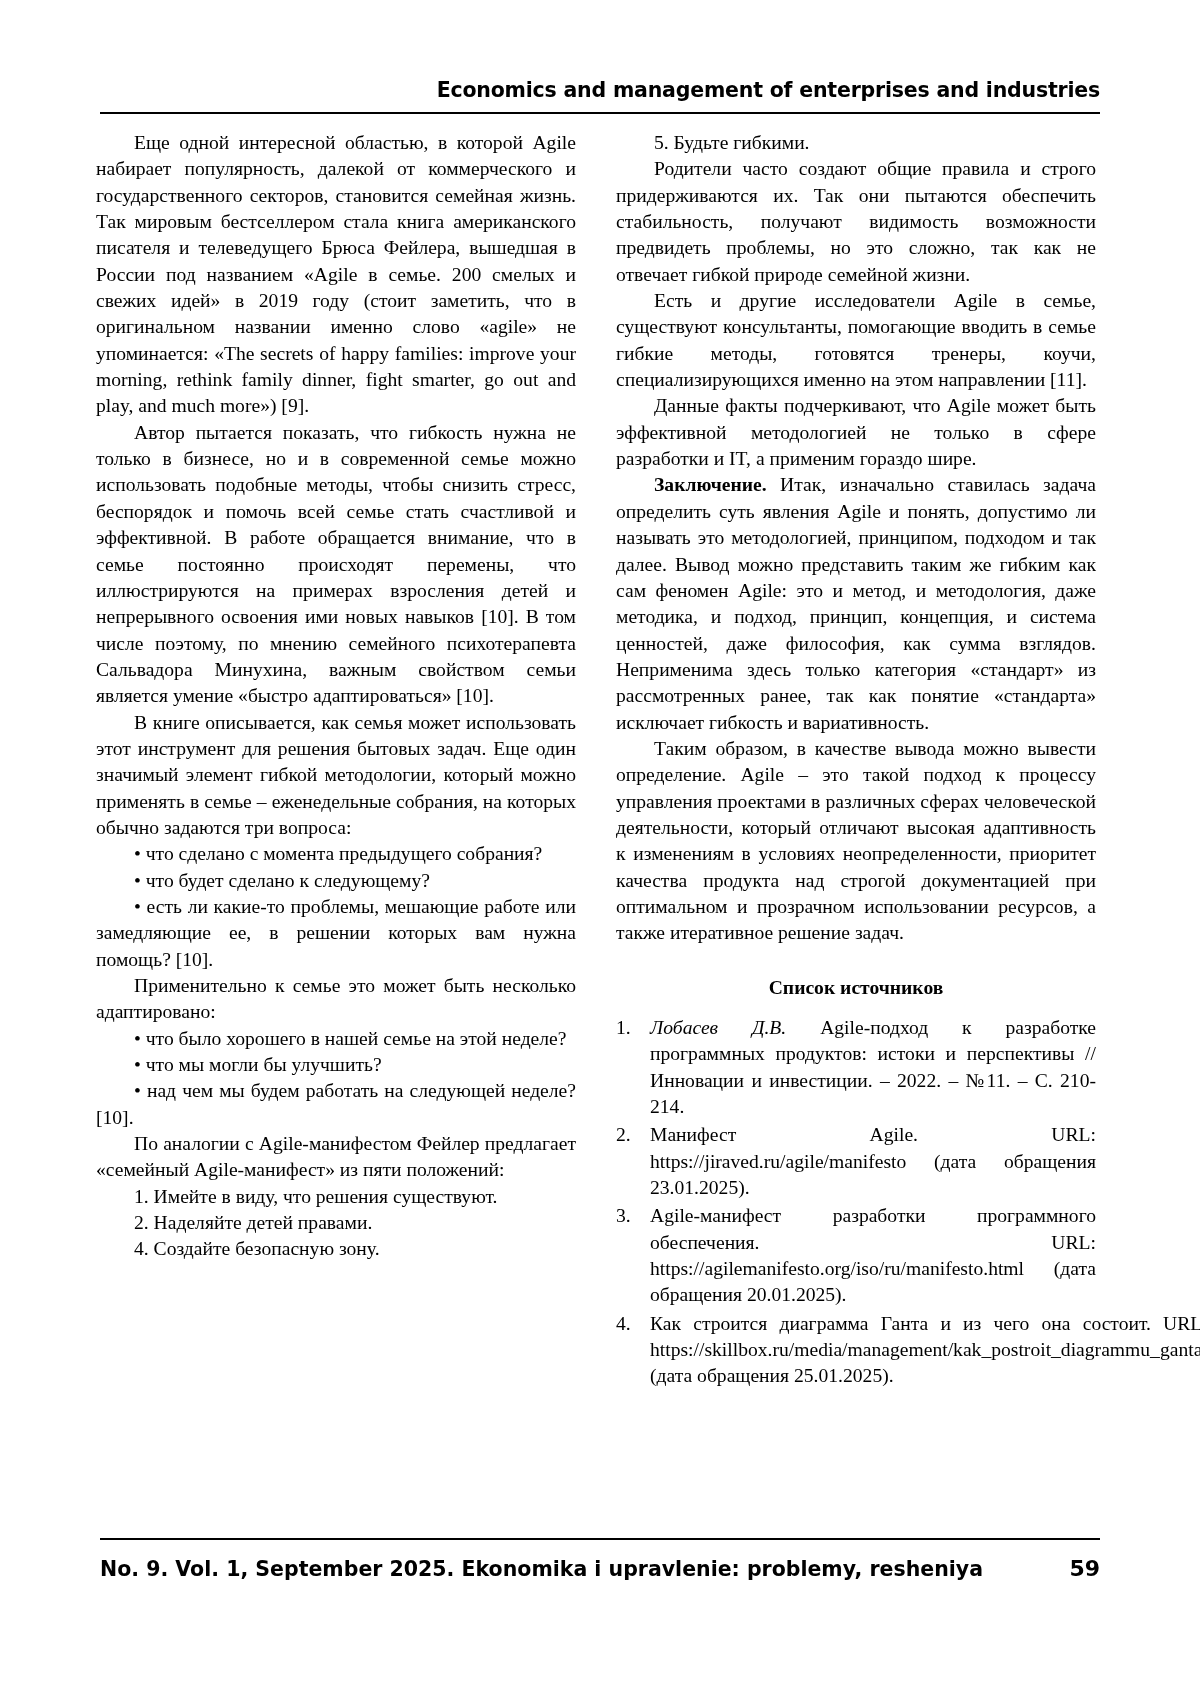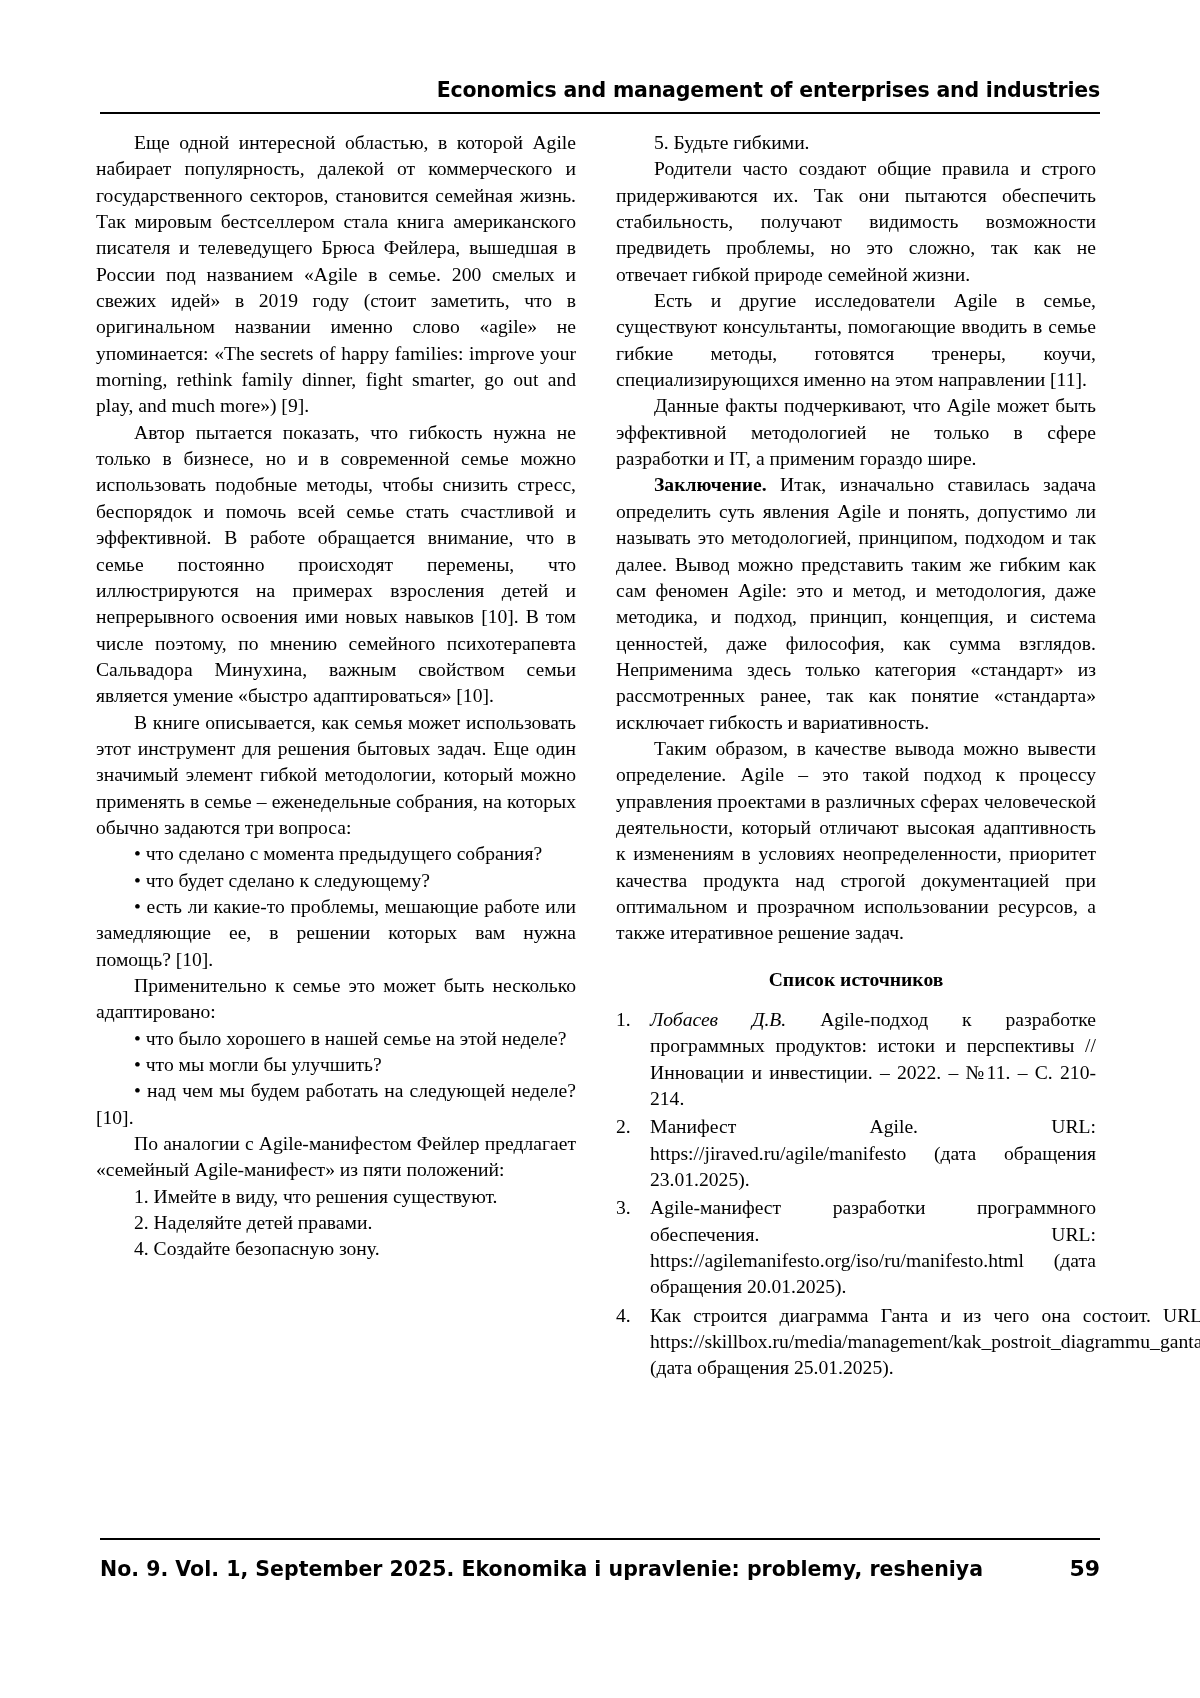--- a/index.html
+++ b/index.html
@@ -68,21 +68,21 @@
   .col p.numitem {
     text-indent: 38px;
   }
   .bold { font-weight: bold; font-family: Liberation Serif, serif; }
   .ital { font-style: italic; }
 
   .refs-title {
     text-align: center;
     font-weight: bold;
     font-size: 19.6px;
-    margin: 20px 0 14px 0;
+    margin: 28px 0 14px 0;
     font-family: "Liberation Serif", serif;
   }
   .ref {
     display: flex;
     font-size: 19.6px;
     line-height: 1.345;
     margin-bottom: 2px;
     text-align: justify;
   }
   .ref .num {

